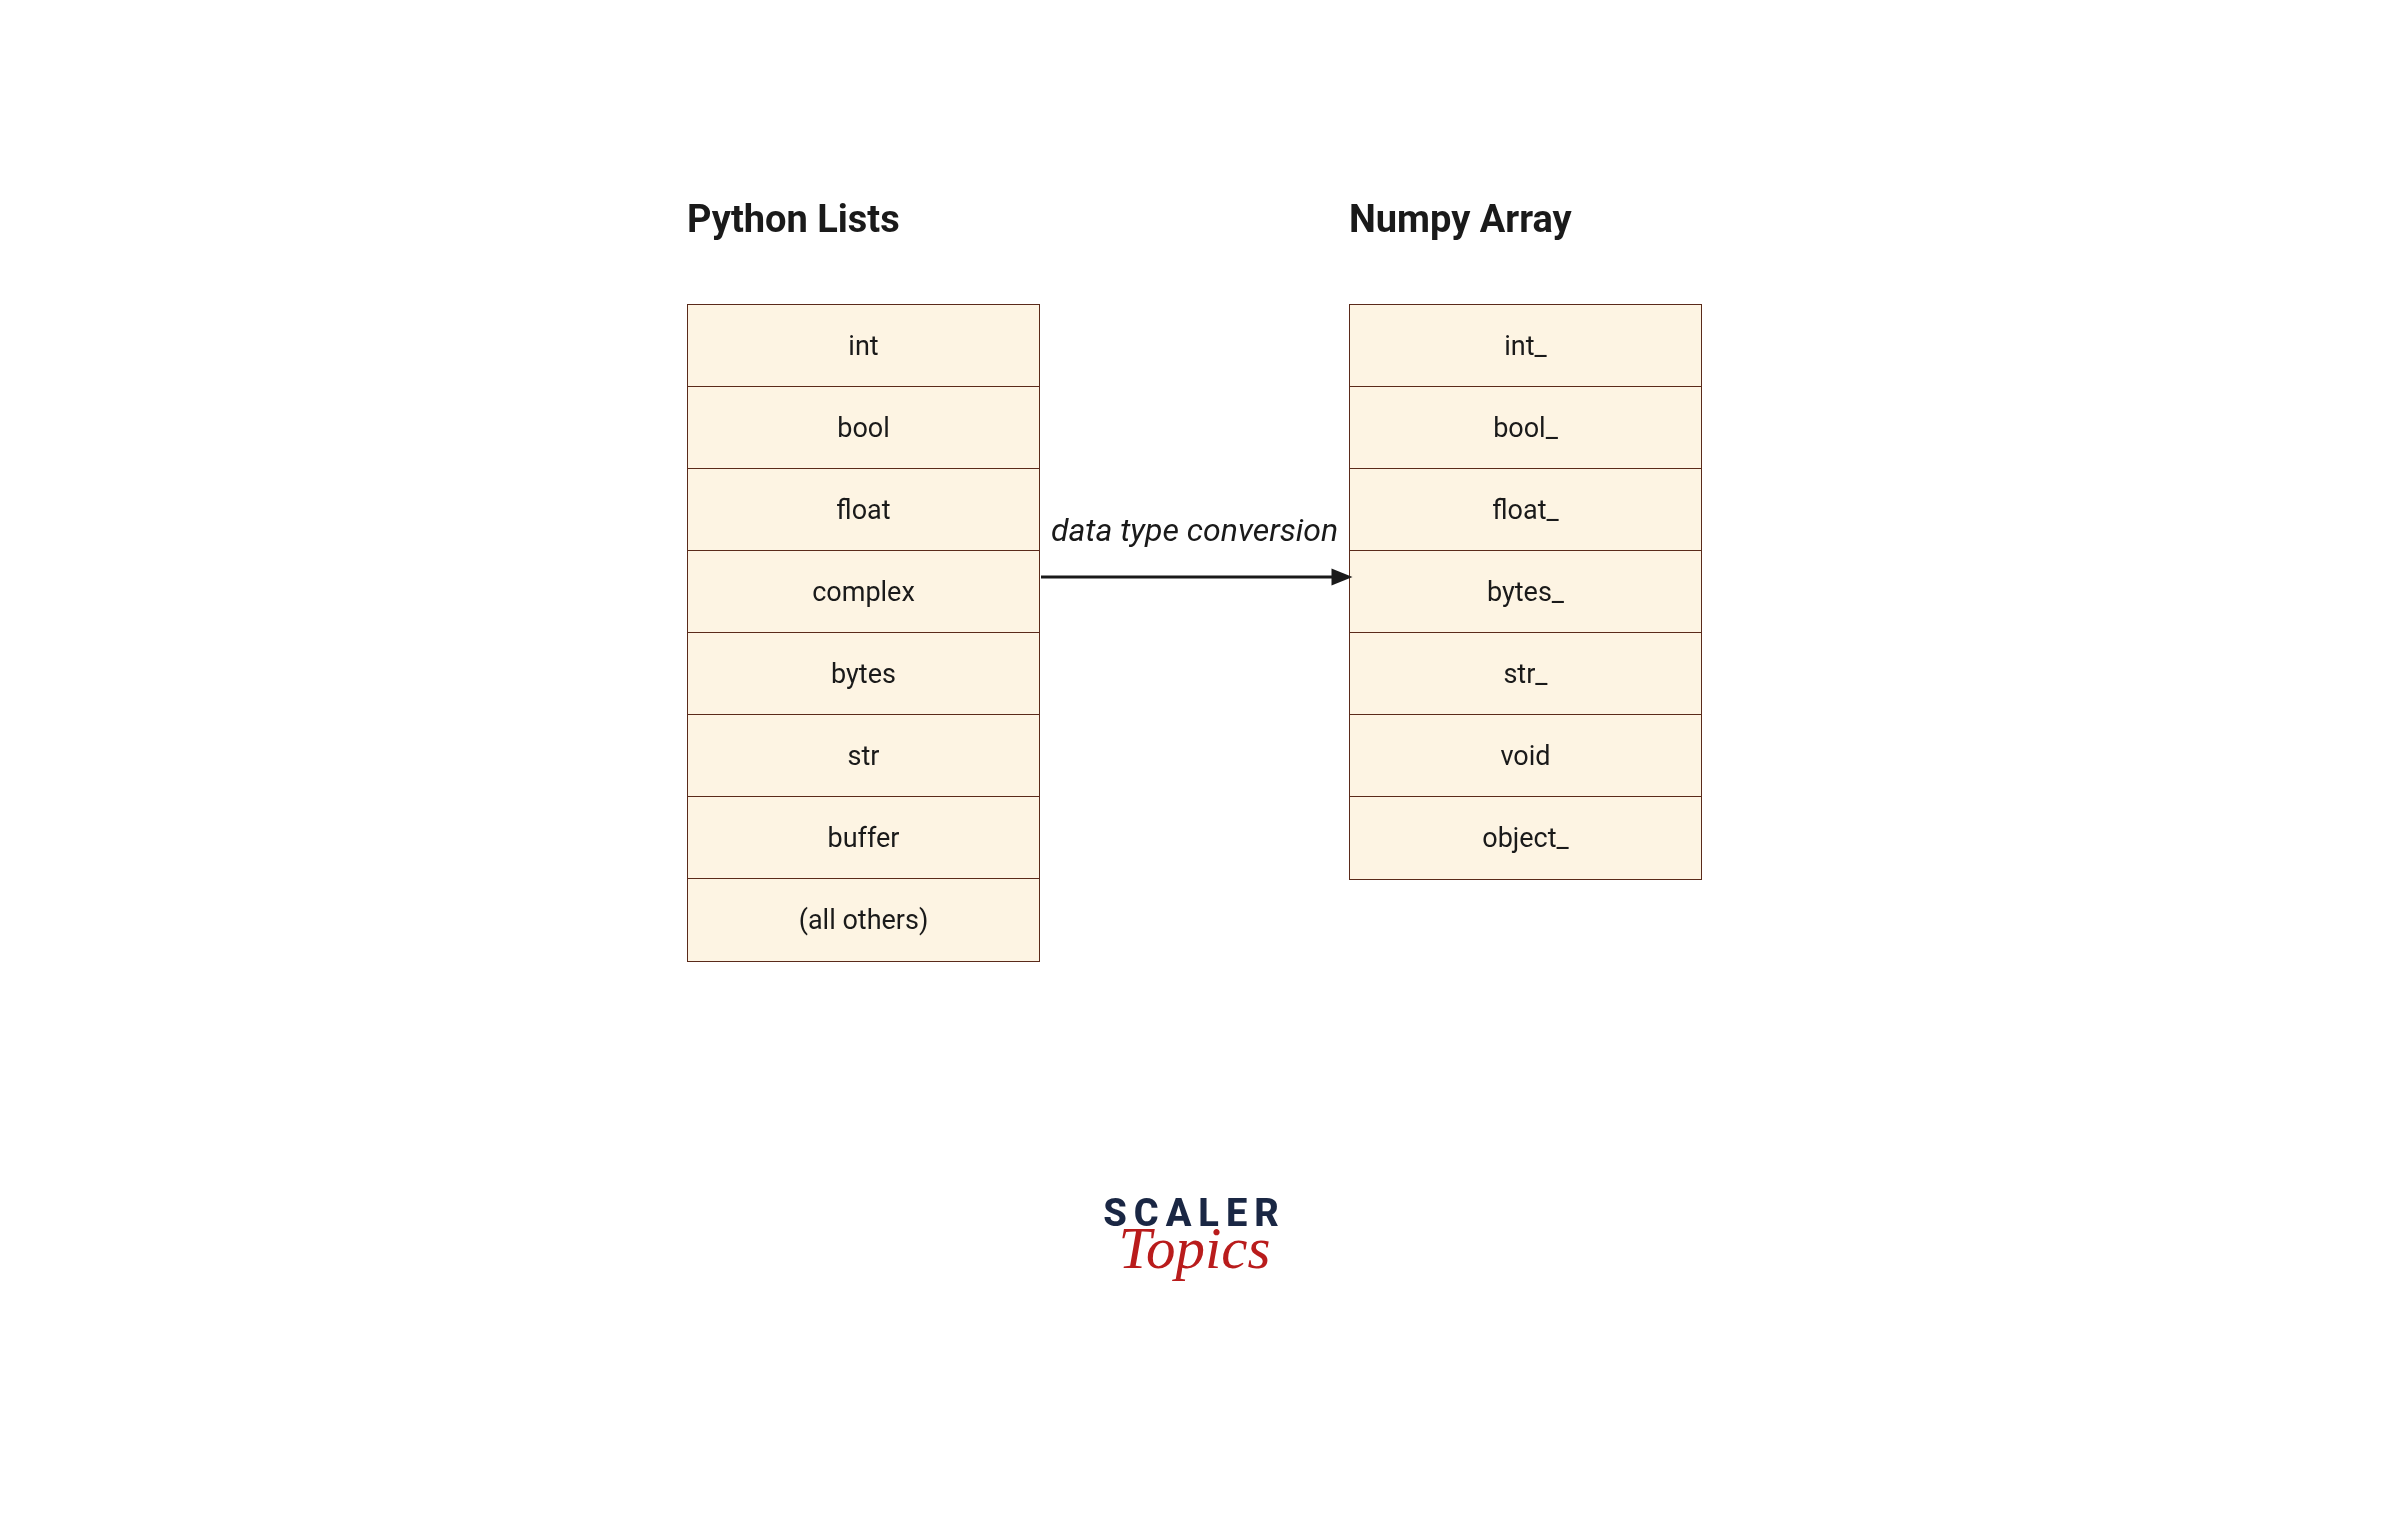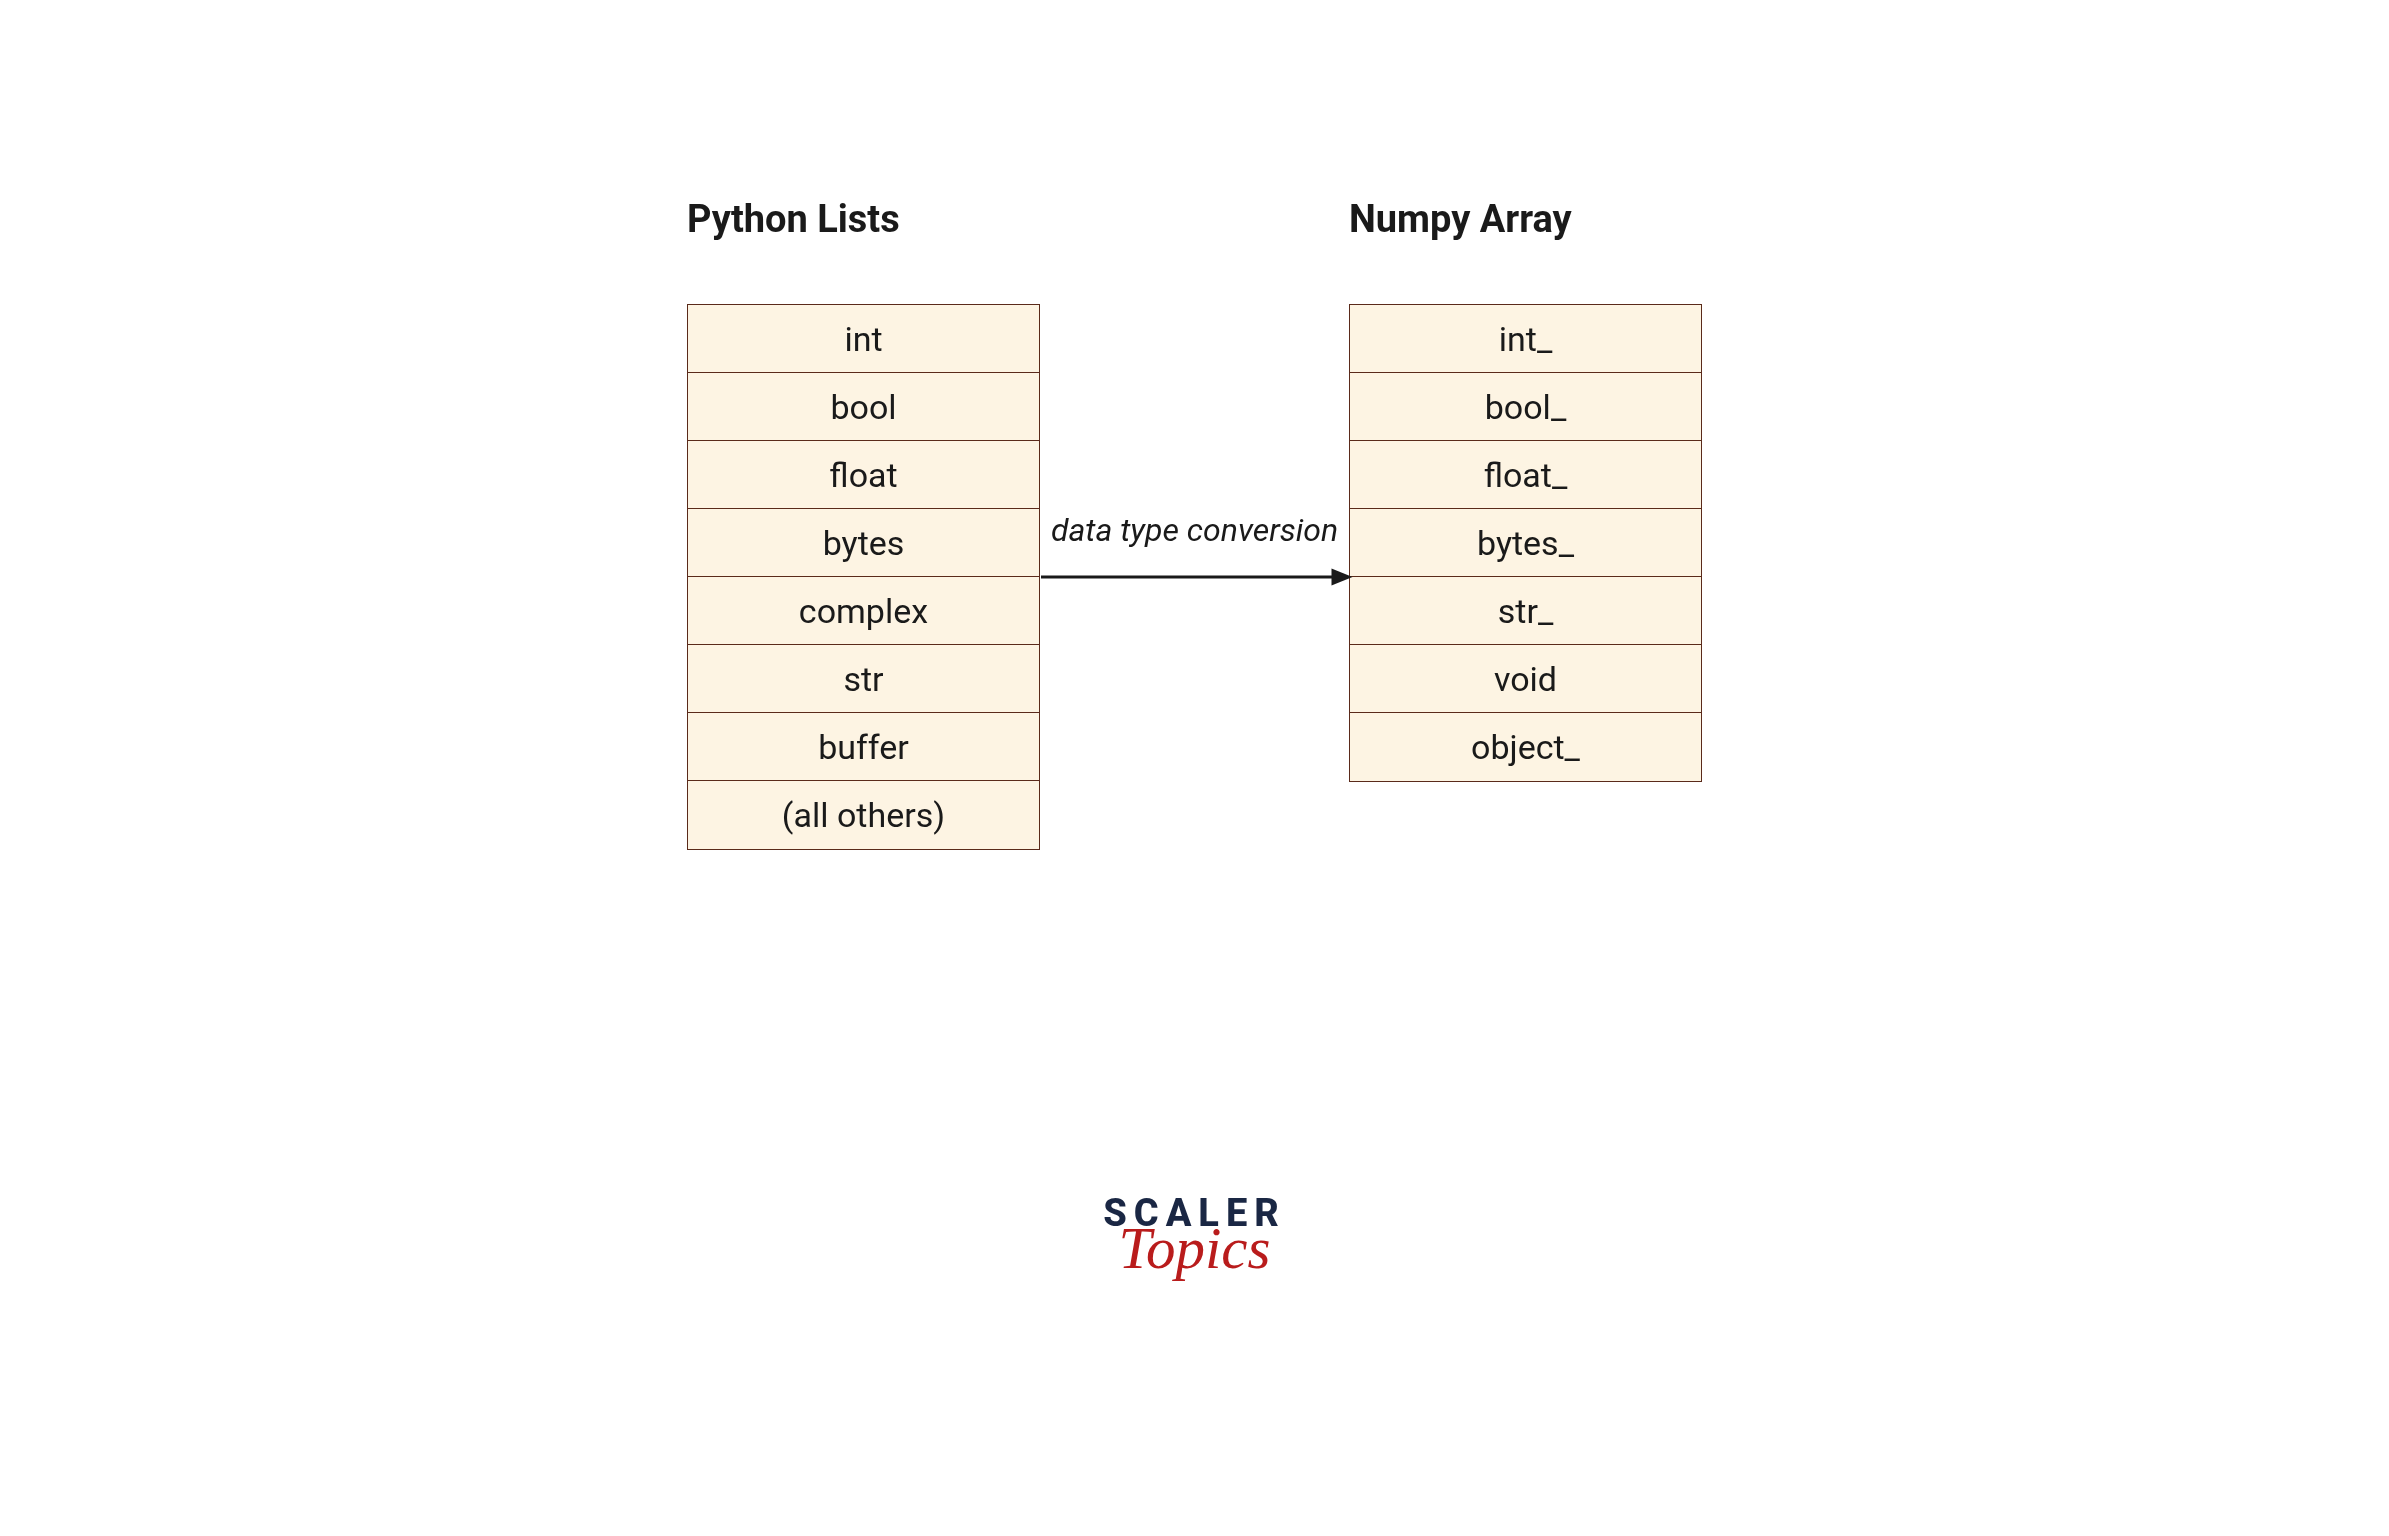--- a/index.html
+++ b/index.html
@@ -40,27 +40,27 @@
     }
     
     .type-list {
       display: flex;
       flex-direction: column;
       border: 1.4px solid #5a2a1a;
     }
     
     .type-cell {
       width: 351px;
-      height: 68px;
+      height: 82px;
       background: #fdf4e3;
       border-bottom: 1.4px solid #5a2a1a;
       display: flex;
       align-items: center;
       justify-content: center;
-      font-size: 34px;
+      font-size: 27px;
       font-weight: 400;
       color: #1a1a1a;
     }
     
     .type-cell:last-child {
       border-bottom: none;
     }
     
     .arrow-section {
       position: absolute;
@@ -115,22 +115,22 @@
 </head>
 <body>
 
 <div class="container">
   <div class="column">
     <div class="column-title">Python Lists</div>
     <div class="type-list">
       <div class="type-cell">int</div>
       <div class="type-cell">bool</div>
       <div class="type-cell">float</div>
+      <div class="type-cell">complex</div>
       <div class="type-cell">bytes</div>
-      <div class="type-cell">complex</div>
       <div class="type-cell">str</div>
       <div class="type-cell">buffer</div>
       <div class="type-cell">(all others)</div>
     </div>
   </div>
 
   <div class="column">
     <div class="column-title">Numpy Array</div>
     <div class="type-list">
       <div class="type-cell">int_</div>

